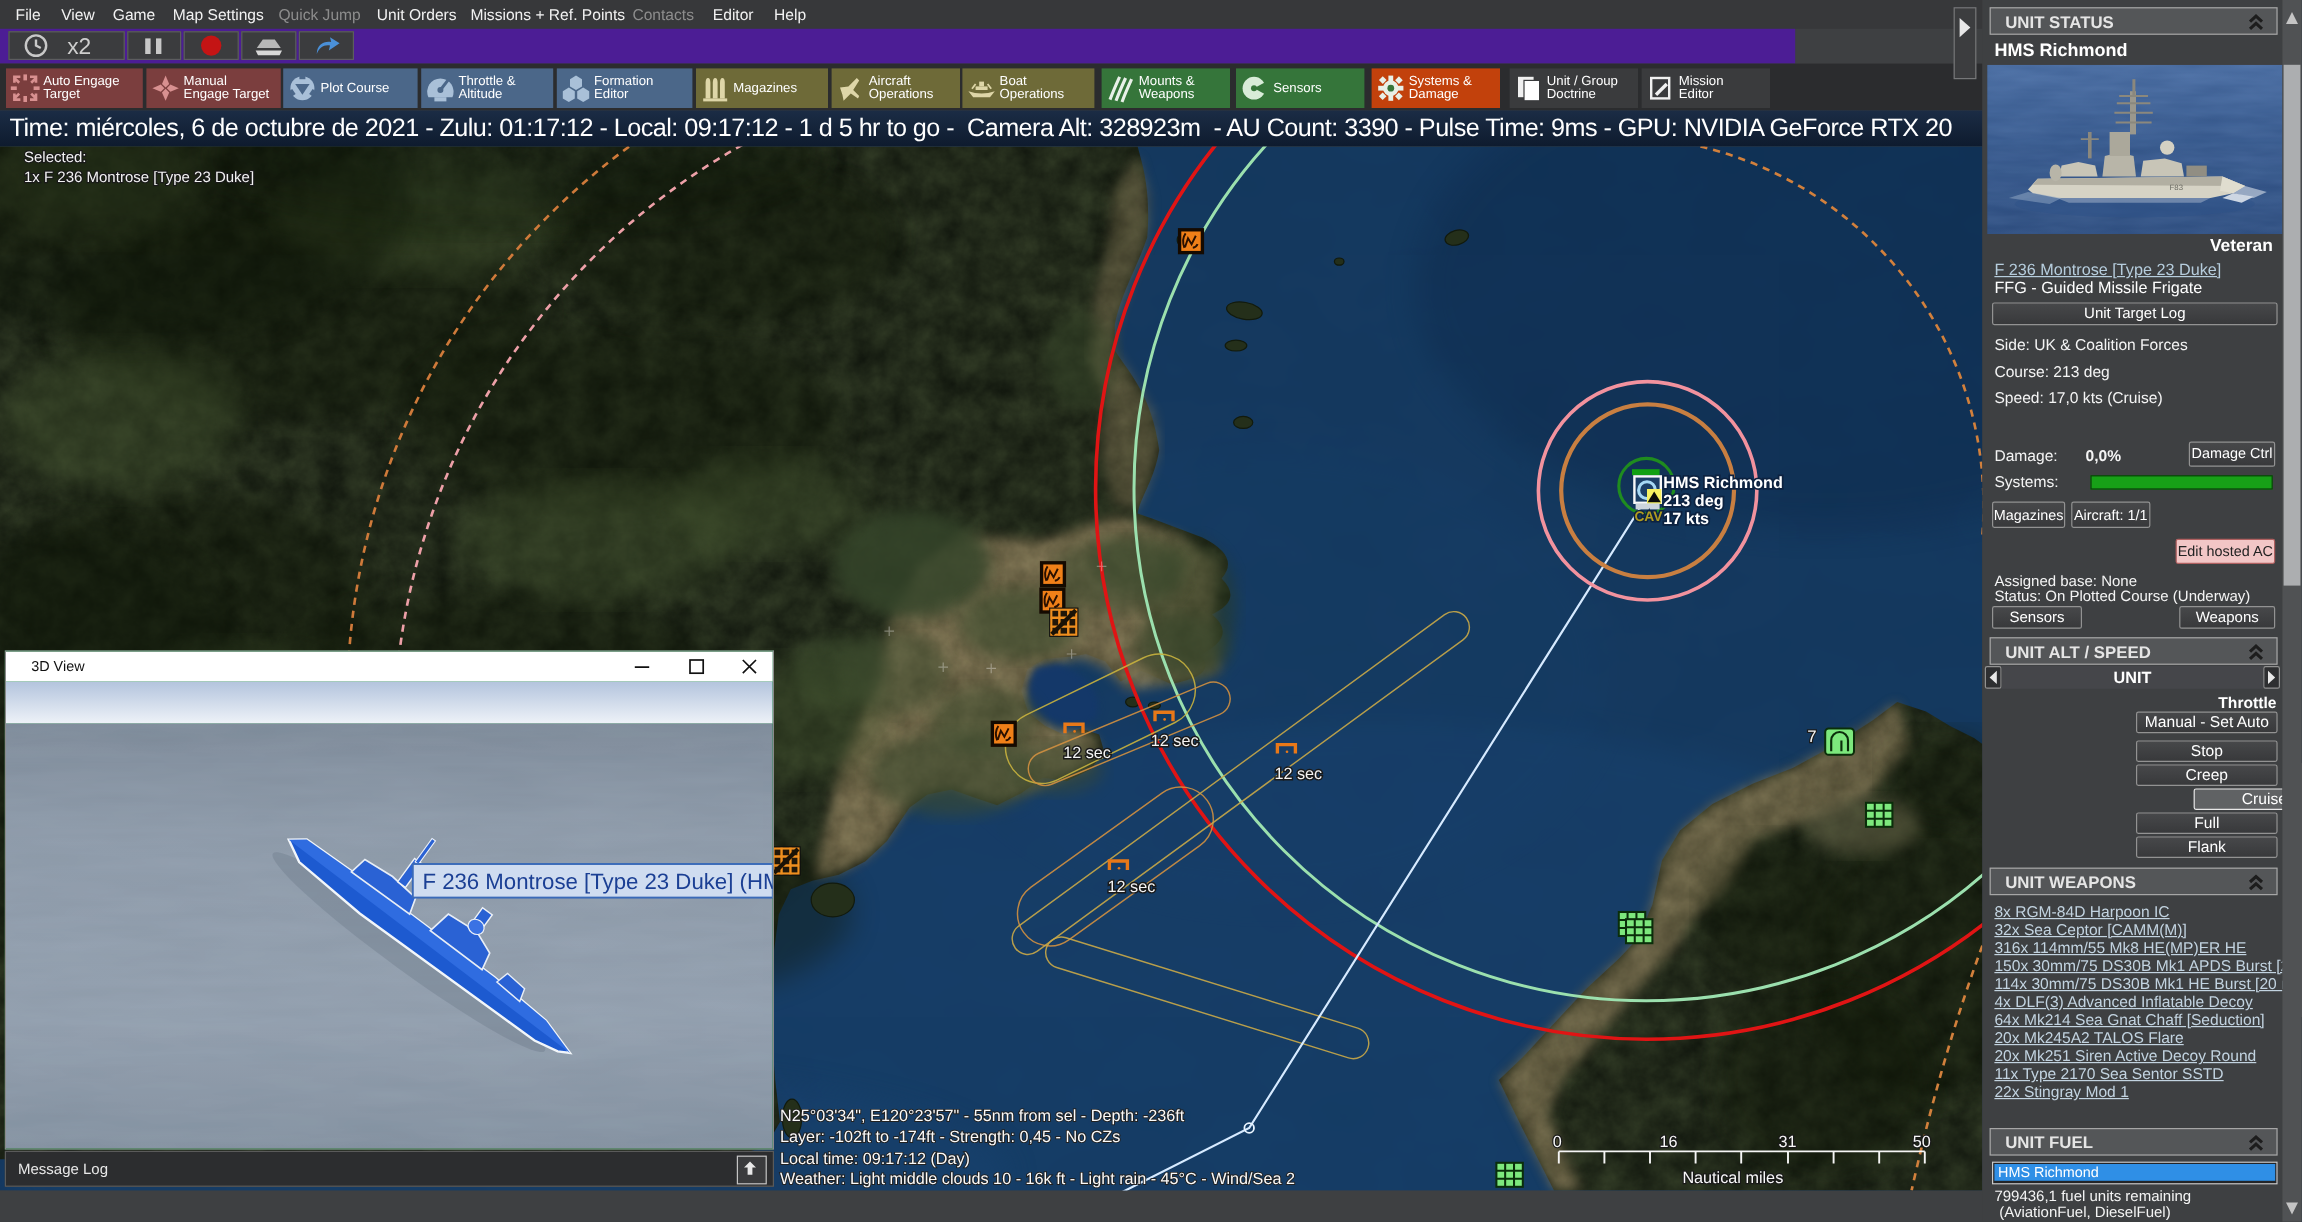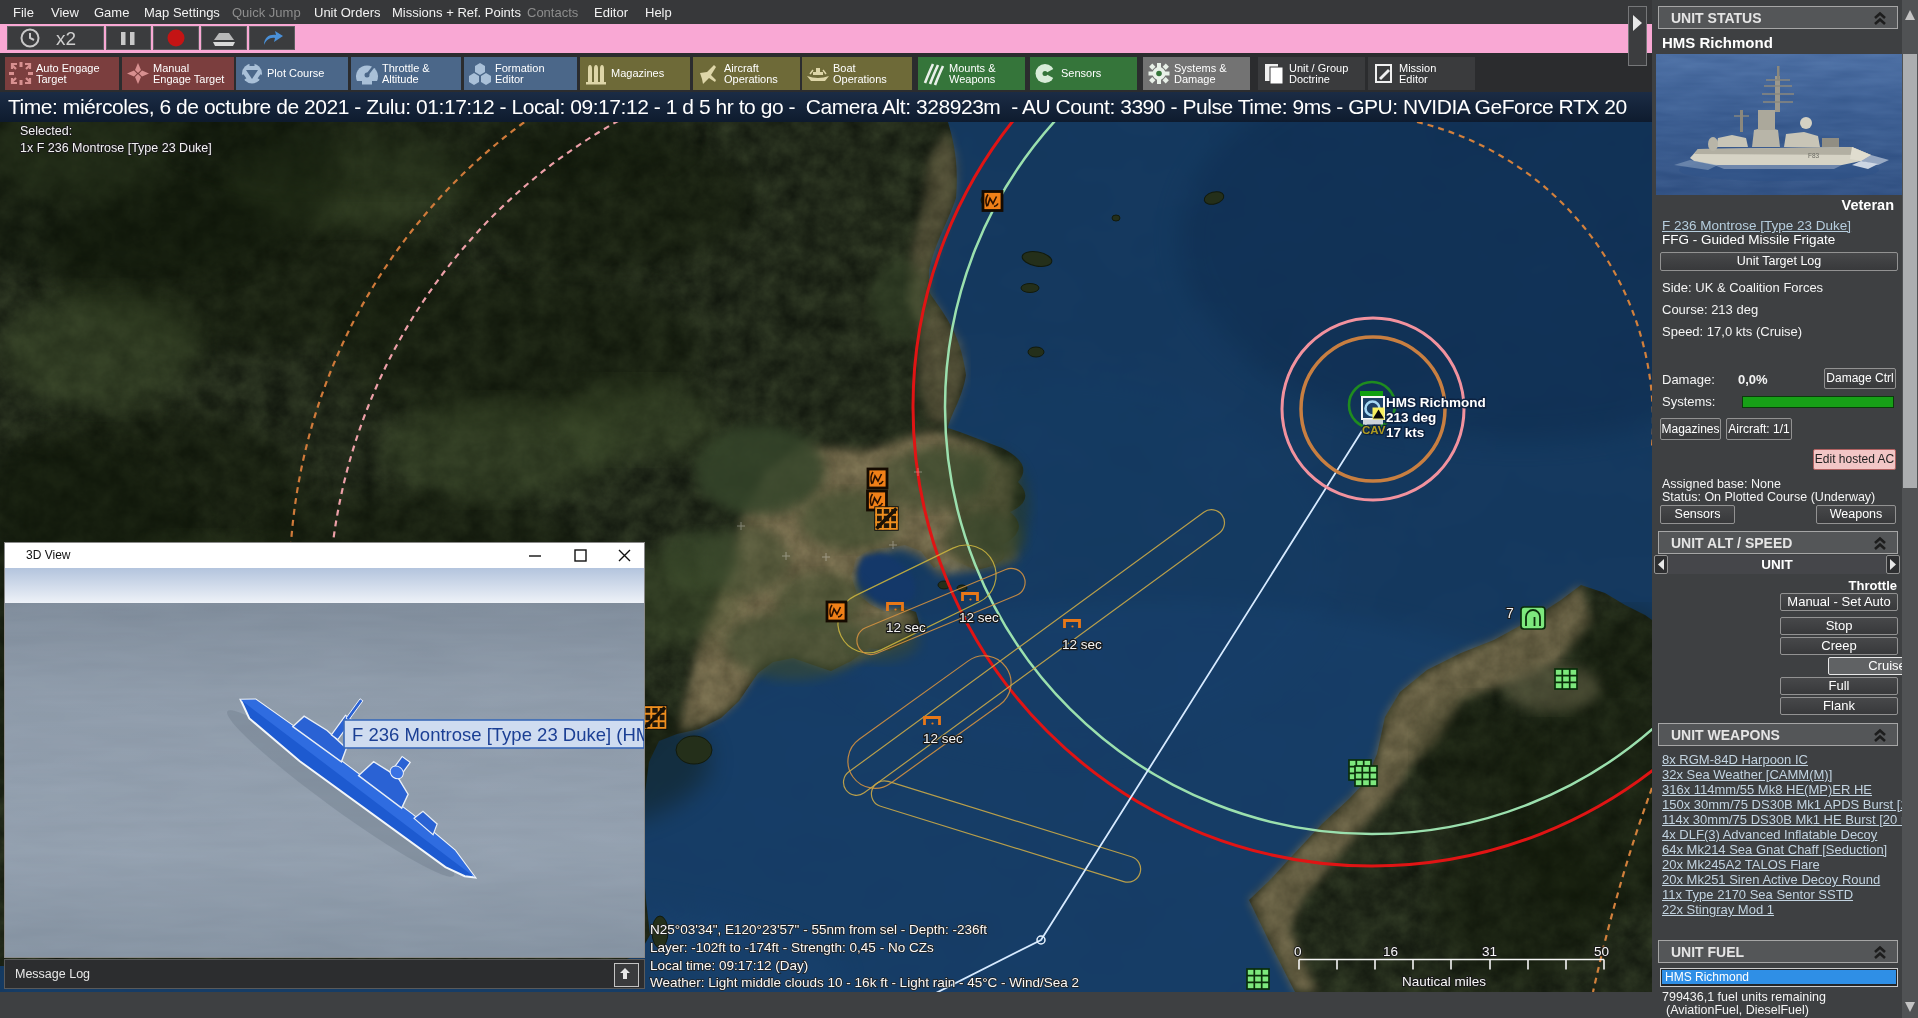--- a/index.html
+++ b/index.html
@@ -1,17 +1,17 @@
 <!DOCTYPE html>
 <html><head><meta charset="utf-8"><style>
 html,body{margin:0;padding:0;width:1918px;height:1018px;overflow:hidden;background:#3e4042;font-family:"Liberation Sans",sans-serif;}
 .abs{position:absolute;}
 #menubar{left:0;top:0;width:1652px;height:24px;background:#37383a;color:#f2f2f2;font-size:13px;}
 #menubar span{position:absolute;top:5px;}
-#row2{left:0;top:24px;width:1652px;height:29px;background:#f9a8d4;}
+#row2{left:0;top:24px;width:1496px;height:29px;background:#4c1d95;}
 .cbtn{position:absolute;top:2px;height:24px;background:#3b3c3e;border:1px solid #5c5d5f;box-sizing:border-box;}
 #row3{left:0;top:53px;width:1652px;height:39px;background:#2b2c2e;}
 .tbtn{position:absolute;top:4px;height:33px;box-sizing:border-box;color:#fff;font-size:11px;line-height:11.5px;}
 .tbtn .ic{position:absolute;left:3px;top:4px;width:26px;height:25px;}
 .tbtn .tx{position:absolute;left:31px;top:50%;transform:translateY(-50%);}
 #timebar{left:0;top:92px;width:1652px;height:30px;background:linear-gradient(#1b2c45,#0e1b2e);color:#fff;font-size:21px;white-space:nowrap;overflow:hidden;letter-spacing:-0.45px;}
 #timebar div{position:absolute;left:8px;top:3px;}
 #bottombar{left:16px;top:992px;width:1536px;height:26px;background:#323334;border-top:1px solid #1c1c1c;box-sizing:border-box;color:#e8e8e8;font-size:13px;margin-top:29px;}
 #sidebar{left:1652px;top:0;width:250px;height:1018px;background:#3e4042;color:#fff;overflow:hidden;}
 #scrollbar{left:1902px;top:0;width:16px;height:1018px;background:#505254;}
@@ -163,21 +163,21 @@
 <div class="tx">Mounts &amp;<br>Weapons</div>
     </div>
 <div class="tbtn" style="left:1030px;width:107px;background:#35753a">
       <svg class="ic" viewBox="0 0 26 25">
 <circle cx="12" cy="12.5" r="9.5" fill="#d8ecd8"></circle>
         <path d="M12 12.5 L24 6 L24 19 Z" fill="#35753a"></path>
         <circle cx="12" cy="12.5" r="2.5" fill="#35753a"></circle>
       </svg>
 <div class="tx">Sensors</div>
     </div>
-<div class="tbtn" style="left:1143px;width:107px;background:#737373">
+<div class="tbtn" style="left:1143px;width:107px;background:#c2410c">
       <svg class="ic" viewBox="0 0 26 25">
 <g fill="#e8f0e8">
           <circle cx="13" cy="12.5" r="6.5"></circle>
           <g transform="translate(13 12.5)">
             <rect x="-2" y="-10.5" width="4" height="5"></rect>
             <rect x="-2" y="5.5" width="4" height="5"></rect>
             <rect x="-10.5" y="-2" width="5" height="4"></rect>
             <rect x="5.5" y="-2" width="5" height="4"></rect>
             <rect x="-9" y="-9" width="4.5" height="4.5" transform="rotate(45 -6.7 -6.7)"></rect>
             <rect x="4.5" y="-9" width="4.5" height="4.5" transform="rotate(45 6.7 -6.7)"></rect>
@@ -537,21 +537,21 @@
 <div class="sbtn" style="left:128px;top:657px;width:118px;height:17.5px;line-height:16px;font-size:13px;background:#606264;border:1px solid #e8e8e8;margin-left:48px;">Cruise</div>
 <div class="sbtn" style="left:128px;top:677px;width:118px;height:17.5px;line-height:16px;font-size:13px;">Full</div>
 <div class="sbtn" style="left:128px;top:697px;width:118px;height:17.5px;line-height:16px;font-size:13px;">Flank</div>
 <div class="shead" style="top:723px">
       <span>UNIT WEAPONS</span>
       <svg width="20" height="20" style="position:absolute;right:6px;top:2px">
         <path d="M4 9 L9 4.5 L14 9 M4 15 L9 10.5 L14 15" stroke="#1d1d1d" stroke-width="2.6" fill="none"></path>
       </svg>
     </div>
 <div class="wlnk" style="top:752px">8x RGM-84D Harpoon IC</div>
-<div class="wlnk" style="top:767px">32x Sea Weather [CAMM(M)]</div>
+<div class="wlnk" style="top:767px">32x Sea Ceptor [CAMM(M)]</div>
 <div class="wlnk" style="top:782px">316x 114mm/55 Mk8 HE(MP)ER HE</div>
 <div class="wlnk" style="top:797px">150x 30mm/75 DS30B Mk1 APDS Burst [20</div>
 <div class="wlnk" style="top:812px">114x 30mm/75 DS30B Mk1 HE Burst [20 m</div>
 <div class="wlnk" style="top:827px">4x DLF(3) Advanced Inflatable Decoy</div>
 <div class="wlnk" style="top:842px">64x Mk214 Sea Gnat Chaff [Seduction]</div>
 <div class="wlnk" style="top:857px">20x Mk245A2 TALOS Flare</div>
 <div class="wlnk" style="top:872px">20x Mk251 Siren Active Decoy Round</div>
 <div class="wlnk" style="top:887px">11x Type 2170 Sea Sentor SSTD</div>
 <div class="wlnk" style="top:902px">22x Stingray Mod 1</div>
 <div class="shead" style="top:940px">

